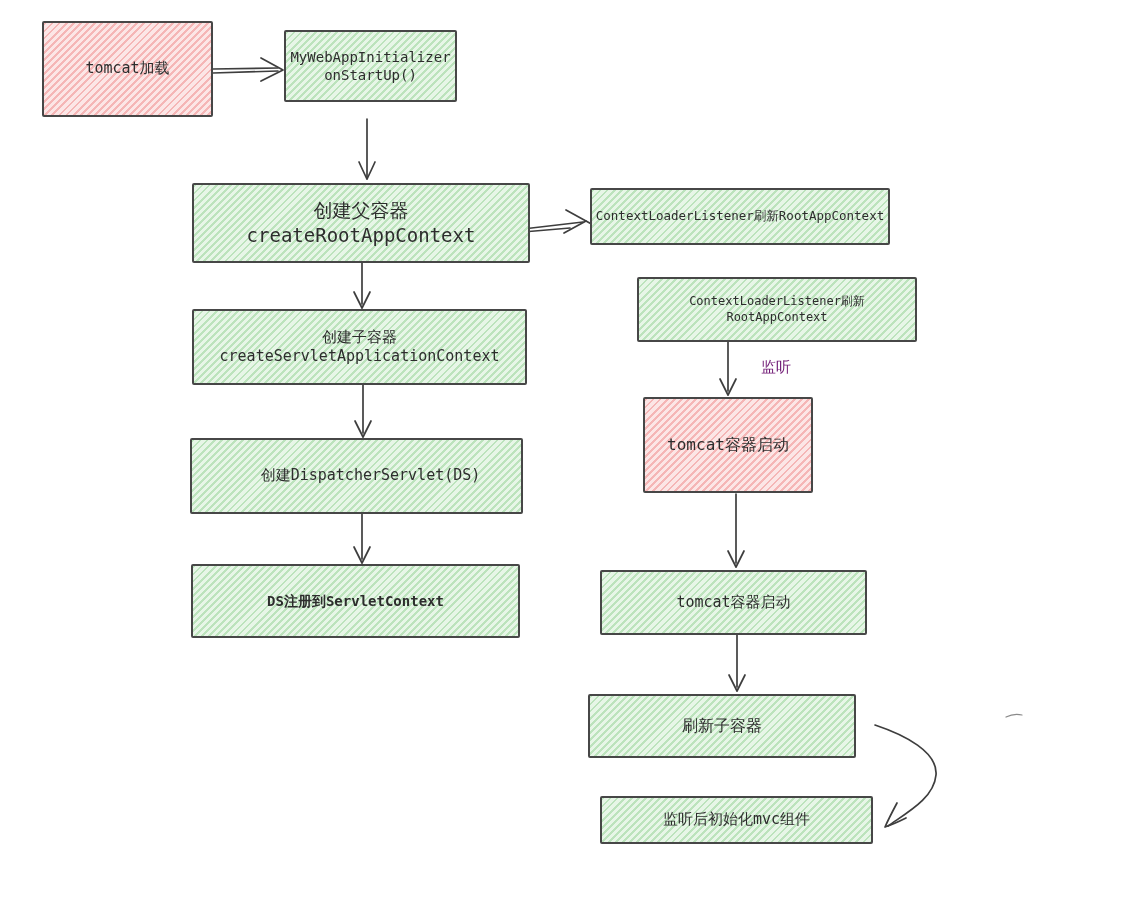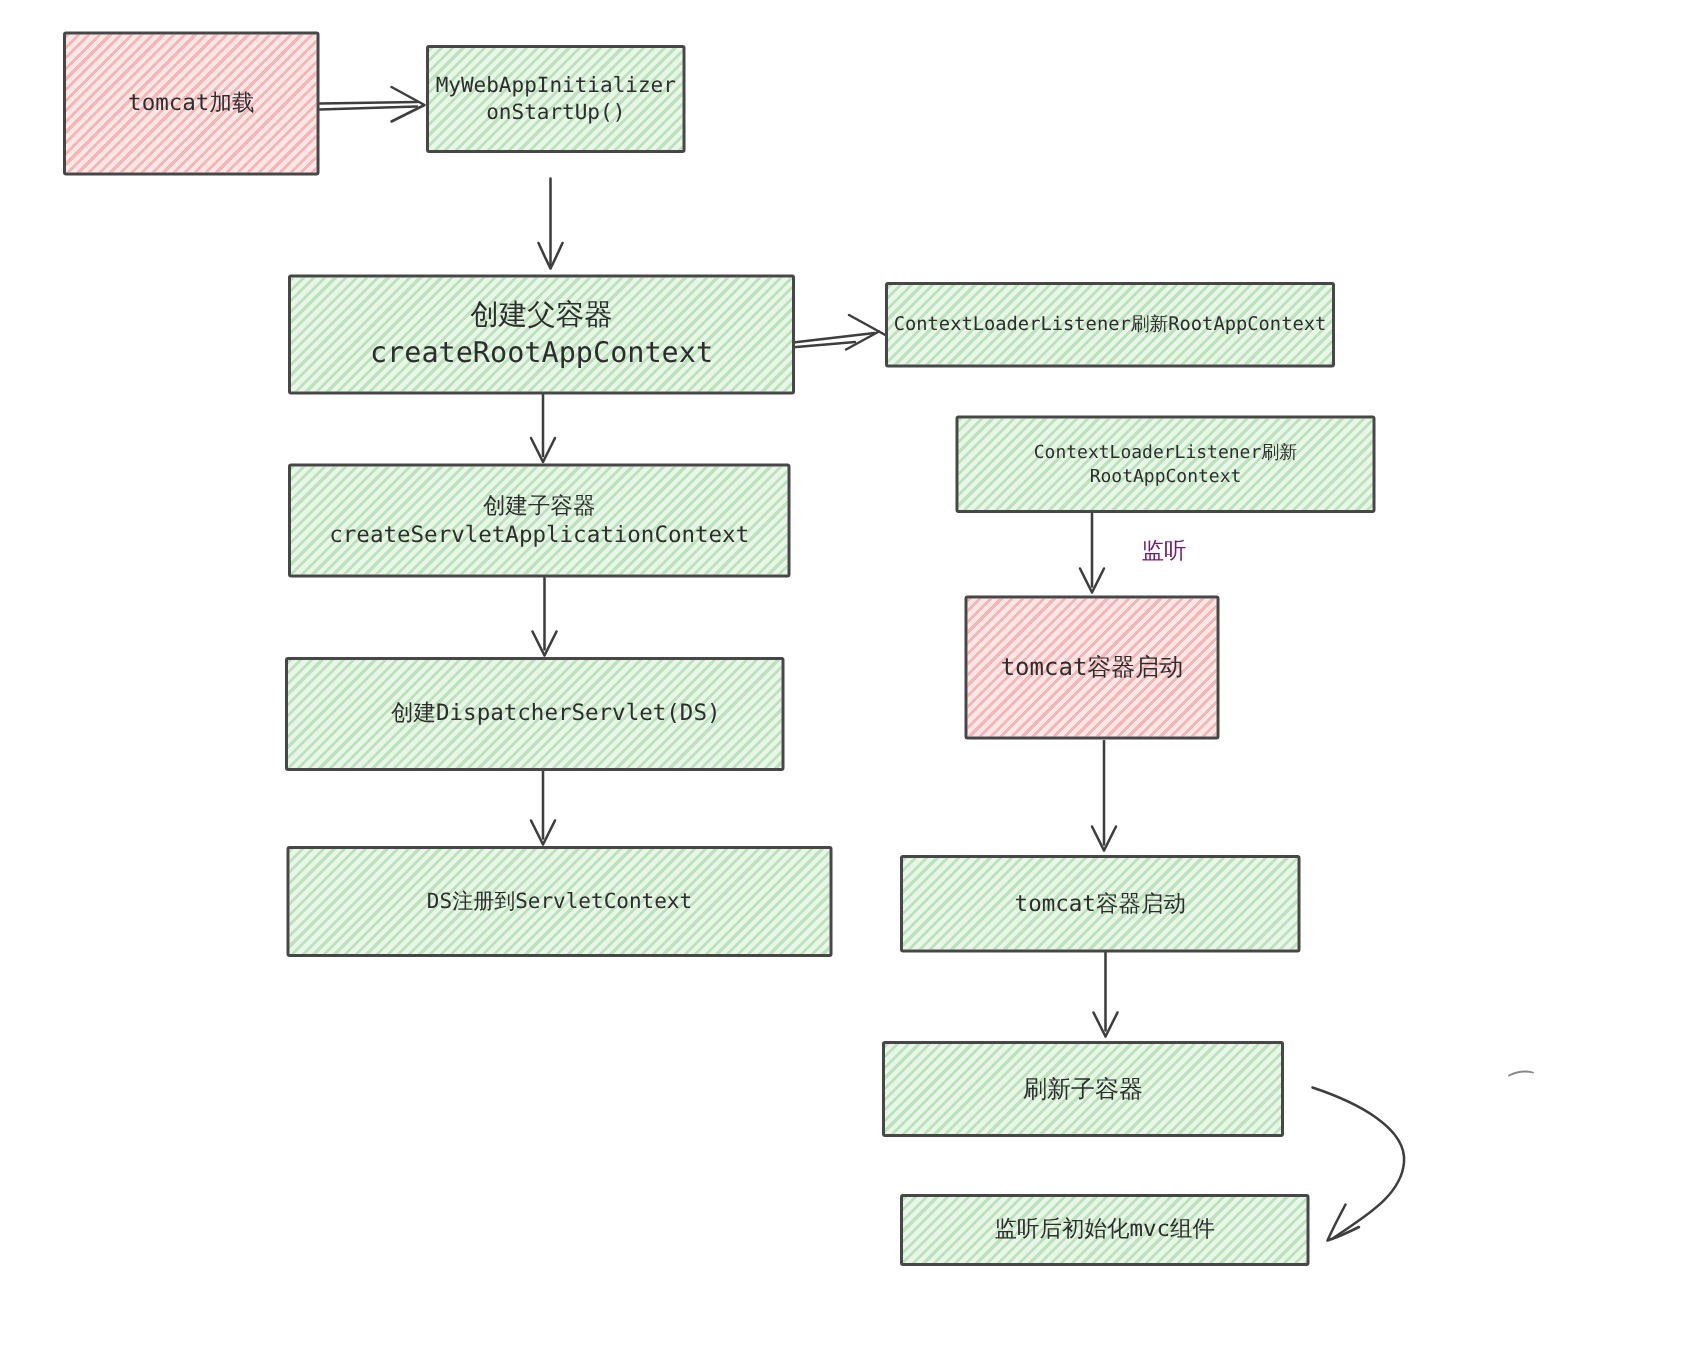--- a/index.html
+++ b/index.html
@@ -65,21 +65,21 @@
   }
   
   .n-tomcat-load   { left:  42px; top:  21px; width: 171px; height: 96px; font-size: 15px; }
   .n-initializer   { left: 284px; top:  30px; width: 173px; height: 72px; font-size: 14px; }
   .n-create-root   { left: 192px; top: 183px; width: 338px; height: 80px; font-size: 19px; }
   .n-servlet-reg   { left: 590px; top: 188px; width: 300px; height: 57px; font-size: 12.5px; }
   .n-listener-ref  { left: 637px; top: 277px; width: 280px; height: 65px; font-size: 12px; }
   .n-tomcat-start  { left: 643px; top: 397px; width: 170px; height: 96px; font-size: 16px; }
   .n-create-child  { left: 192px; top: 309px; width: 335px; height: 76px; font-size: 15px; }
   .n-create-ds     { left: 190px; top: 438px; width: 333px; height: 76px; font-size: 15px; padding-left: 28px; }
-  .n-ds-register   { left: 191px; top: 564px; width: 364px; height: 74px; font-size: 14px; }
+  .n-ds-register   { left: 191px; top: 564px; width: 329px; height: 74px; font-size: 14px; font-weight: bold; }
   .n-init-ds       { left: 600px; top: 570px; width: 267px; height: 65px; font-size: 15px; }
   .n-refresh-child { left: 588px; top: 694px; width: 268px; height: 64px; font-size: 16px; }
   .n-init-mvc      { left: 600px; top: 796px; width: 273px; height: 48px; font-size: 15px; }
   .n-refresh-event { left: 942px; top: 717px; width: 112px; height: 91px; font-size: 15px; }
   .l-listen        { left: 761px; top: 358px; }
 </style>
 </head>
 <body>
 
 <div class="canvas">

